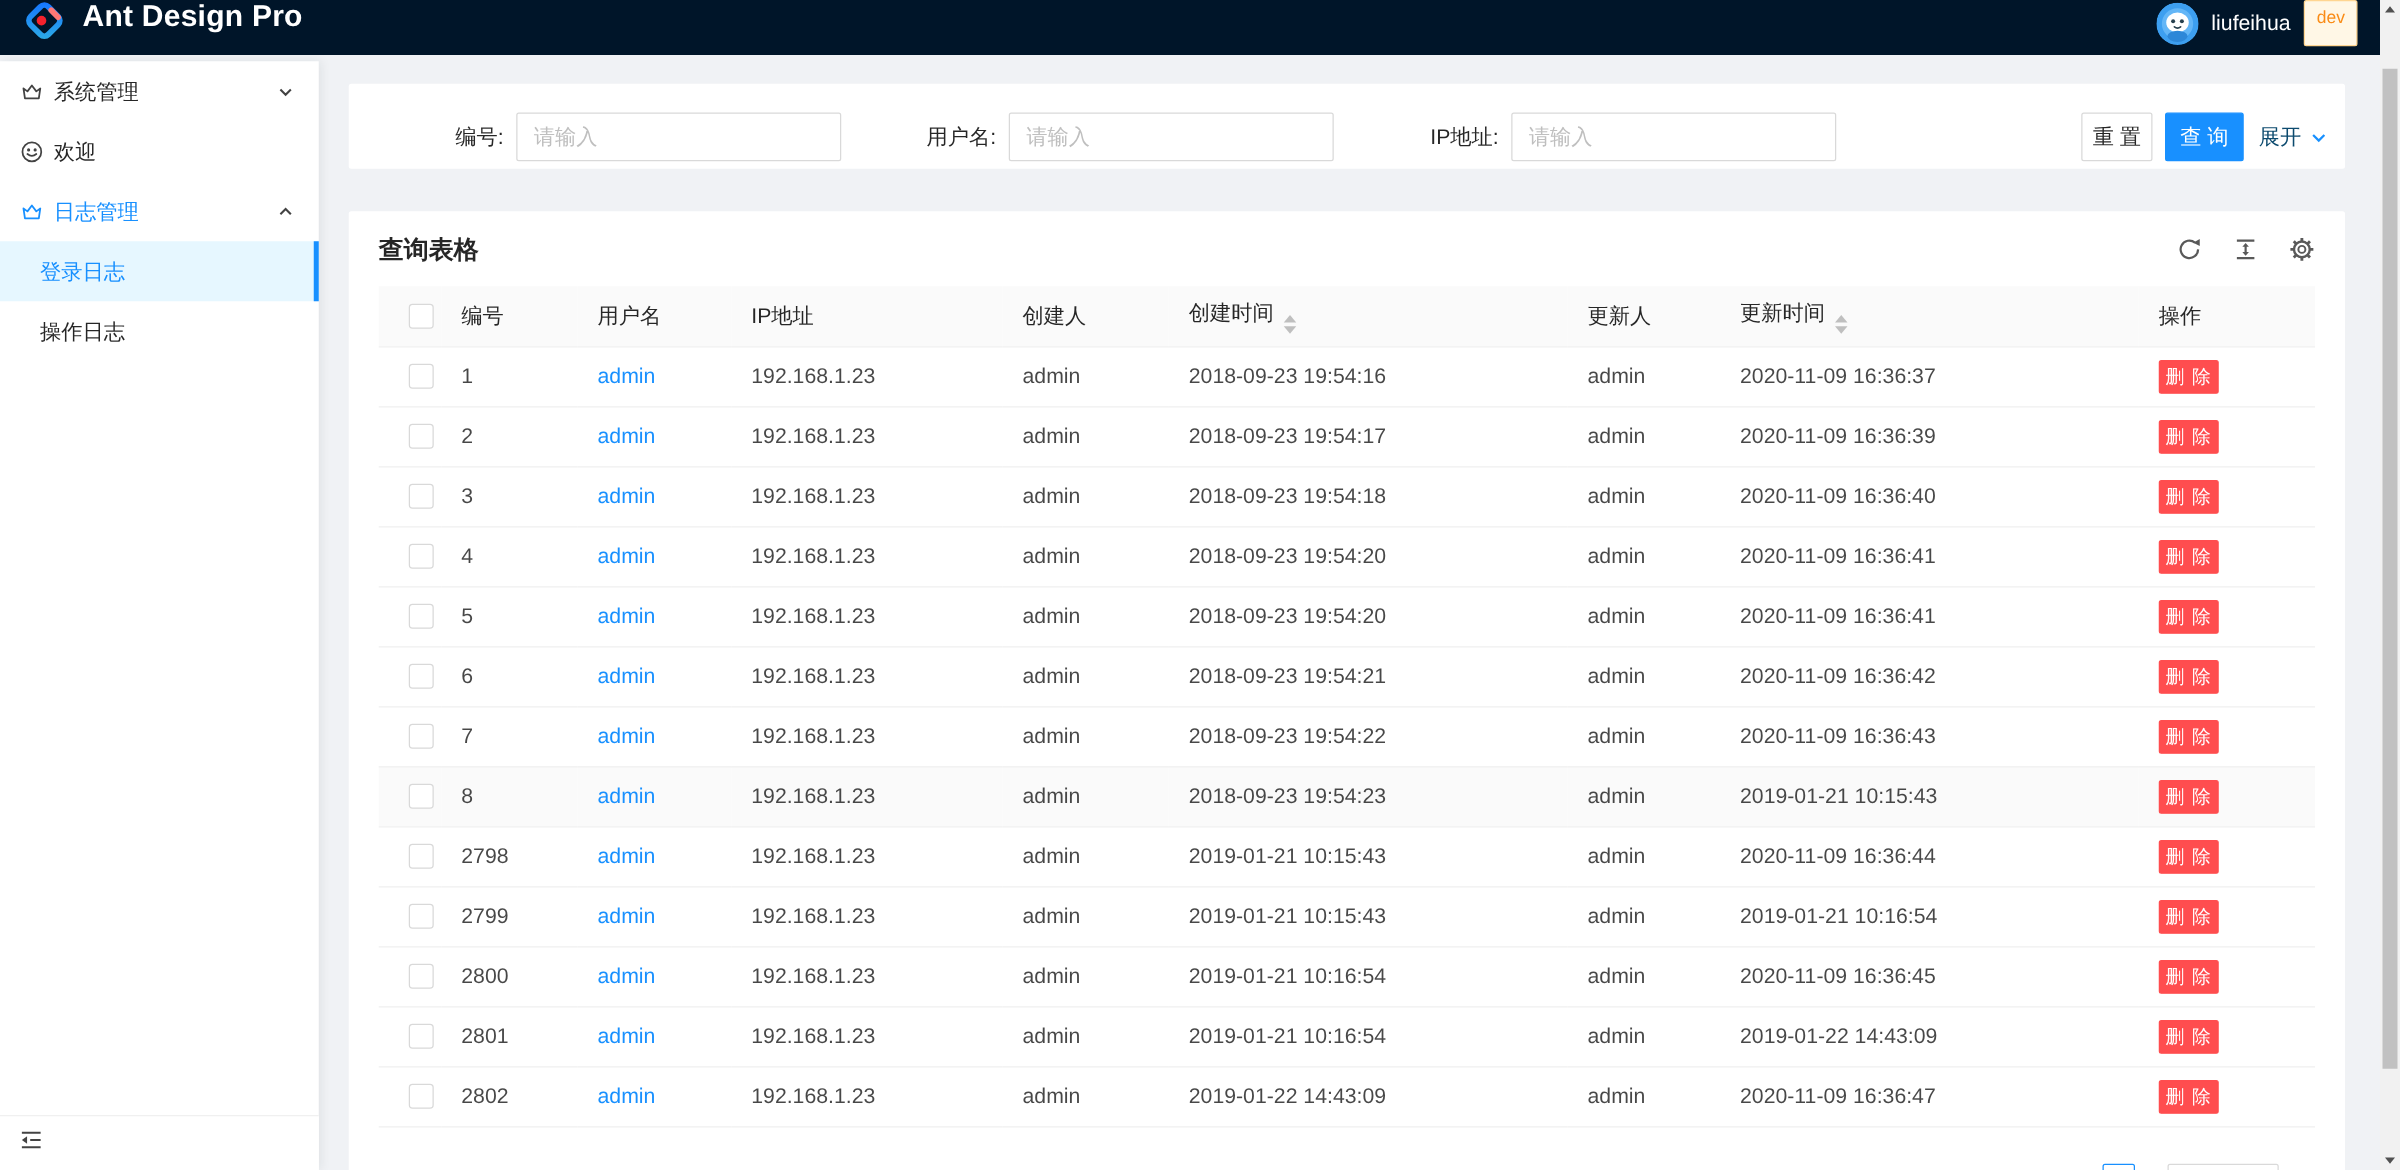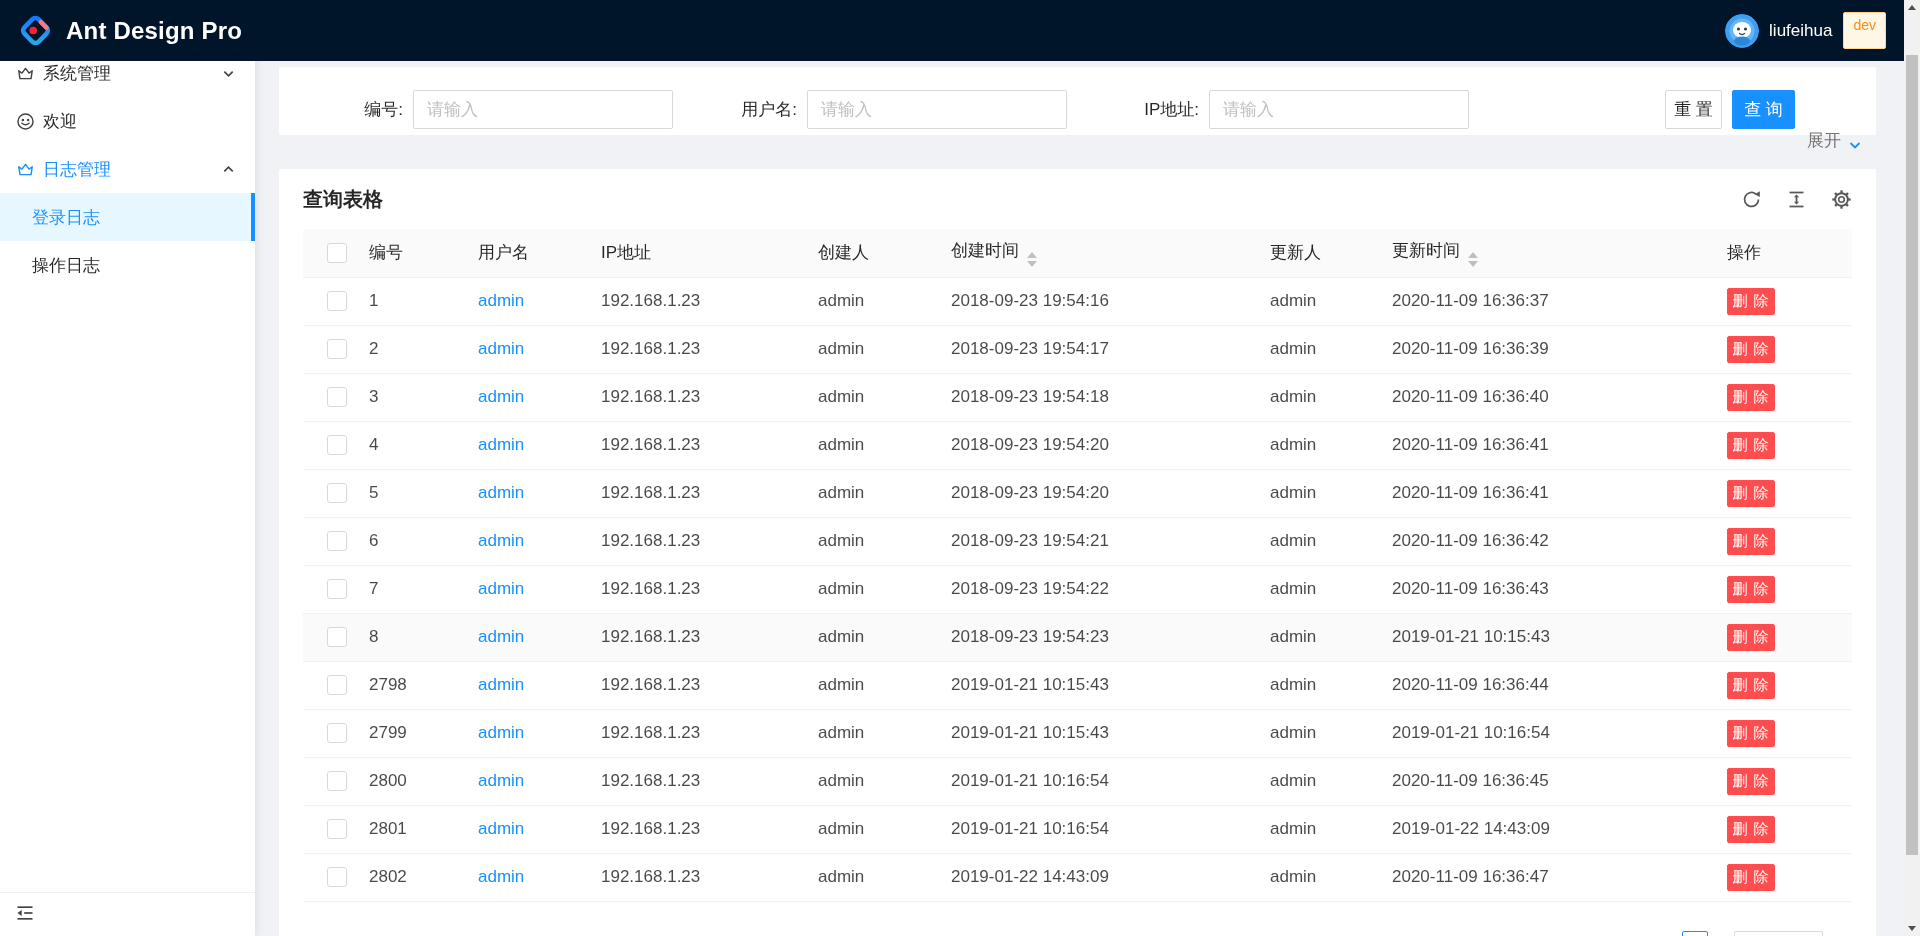--- a/index.html
+++ b/index.html
@@ -1,20 +1,20 @@
 <!DOCTYPE html>
 <html><head>
 <meta charset="utf-8">
 <style>
   * { margin:0; padding:0; box-sizing:border-box; }
   html,body { width:1920px; height:936px; overflow:hidden; }
   body { font-family:"Liberation Sans", sans-serif; background:#f0f2f5; position:relative; color:rgba(0,0,0,.85); }
 
   
-  .app-header { position:absolute; top:0; left:0; width:1904px; height:61px; background:#001529; display:flex; align-items:center; z-index:20; }
+  .app-header { position:absolute; top:0; left:0; width:1904px; height:44px; background:#001529; display:flex; align-items:flex-start; z-index:20; }
   .logo-wrap { margin-left:19px; width:33px; height:33px; display:flex; align-items:center; justify-content:center; }
   .app-title { color:#fff; font-size:24px; font-weight:700; margin-left:14px; letter-spacing:.2px; }
   .header-right { margin-left:auto; margin-right:18px; display:flex; align-items:center; }
   .avatar { width:34px; height:34px; border-radius:50%; overflow:hidden; display:block; }
   .username { color:#fff; font-size:17px; margin:0 11px 0 10px; }
   .env-tag { background:#fff7e6; border:1px solid #ffd591; color:#fa8c16; font-size:14px; line-height:1; padding:5px 9px 16px; border-radius:2px; }
 
   
   .scrollbar { position:absolute; top:0; right:0; width:16px; height:936px; background:#f1f1f1; z-index:30; }
   .sb-arrow { position:absolute; left:4px; width:0; height:0; border-left:4px solid transparent; border-right:4px solid transparent; }
@@ -44,21 +44,21 @@
   .search-card { left:24px; top:18px; width:1597px; height:68px; }
   .fld-label { position:absolute; top:0; height:85px; display:flex; align-items:center; font-size:17px; color:rgba(0,0,0,.85); }
   .inp { position:absolute; top:23px; height:39px; width:260px; border:1px solid #d9d9d9; border-radius:2px; font-size:17px; padding:16px 13px; color:rgba(0,0,0,.85); outline:none; font-family:inherit; }
   .inp::placeholder { color:#bfbfbf; }
   .lb1 { right:1473px; } .in1 { left:134px; }
   .lb2 { right:1079px; } .in2 { left:528px; }
   .lb3 { right:677px;  } .in3 { left:930px; }
   .btn { position:absolute; top:23px; height:39px; border-radius:2px; font-size:17px; font-family:inherit; cursor:pointer; }
   .btn-reset { left:1386px; width:57px; background:#fff; border:1px solid #d9d9d9; color:rgba(0,0,0,.85); }
   .btn-query { left:1453px; width:63px; background:#1890ff; border:1px solid #1890ff; color:#fff; }
-  .expand-link { position:absolute; left:1528px; top:0; height:85px; display:flex; align-items:flex-end; gap:7px; color:#737373; font-size:17px; cursor:pointer; }
+  .expand-link { position:absolute; left:1528px; top:0; height:85px; display:flex; align-items:center; gap:7px; color:#0c4a6e; font-size:17px; cursor:pointer; }
 
   
   .table-card { left:24px; top:120px; width:1597px; height:830px; }
   .card-head { height:60px; display:flex; align-items:center; padding:0 24px; }
   .card-title { font-size:20px; font-weight:700; color:rgba(0,0,0,.85); }
   .toolbar { margin-left:auto; display:flex; align-items:center; gap:23px; }
   .tool-btn { width:22px; height:22px; display:flex; align-items:center; justify-content:center; cursor:pointer; }
 
   table { margin:0 24px; width:1549px; border-collapse:collapse; table-layout:fixed; font-size:17px; }
   th { background:#fafafa; height:48px; text-align:left; font-weight:500; color:rgba(0,0,0,.85); padding:0 0 0 16px; border-bottom:1px solid #f0f0f0; white-space:nowrap; }

